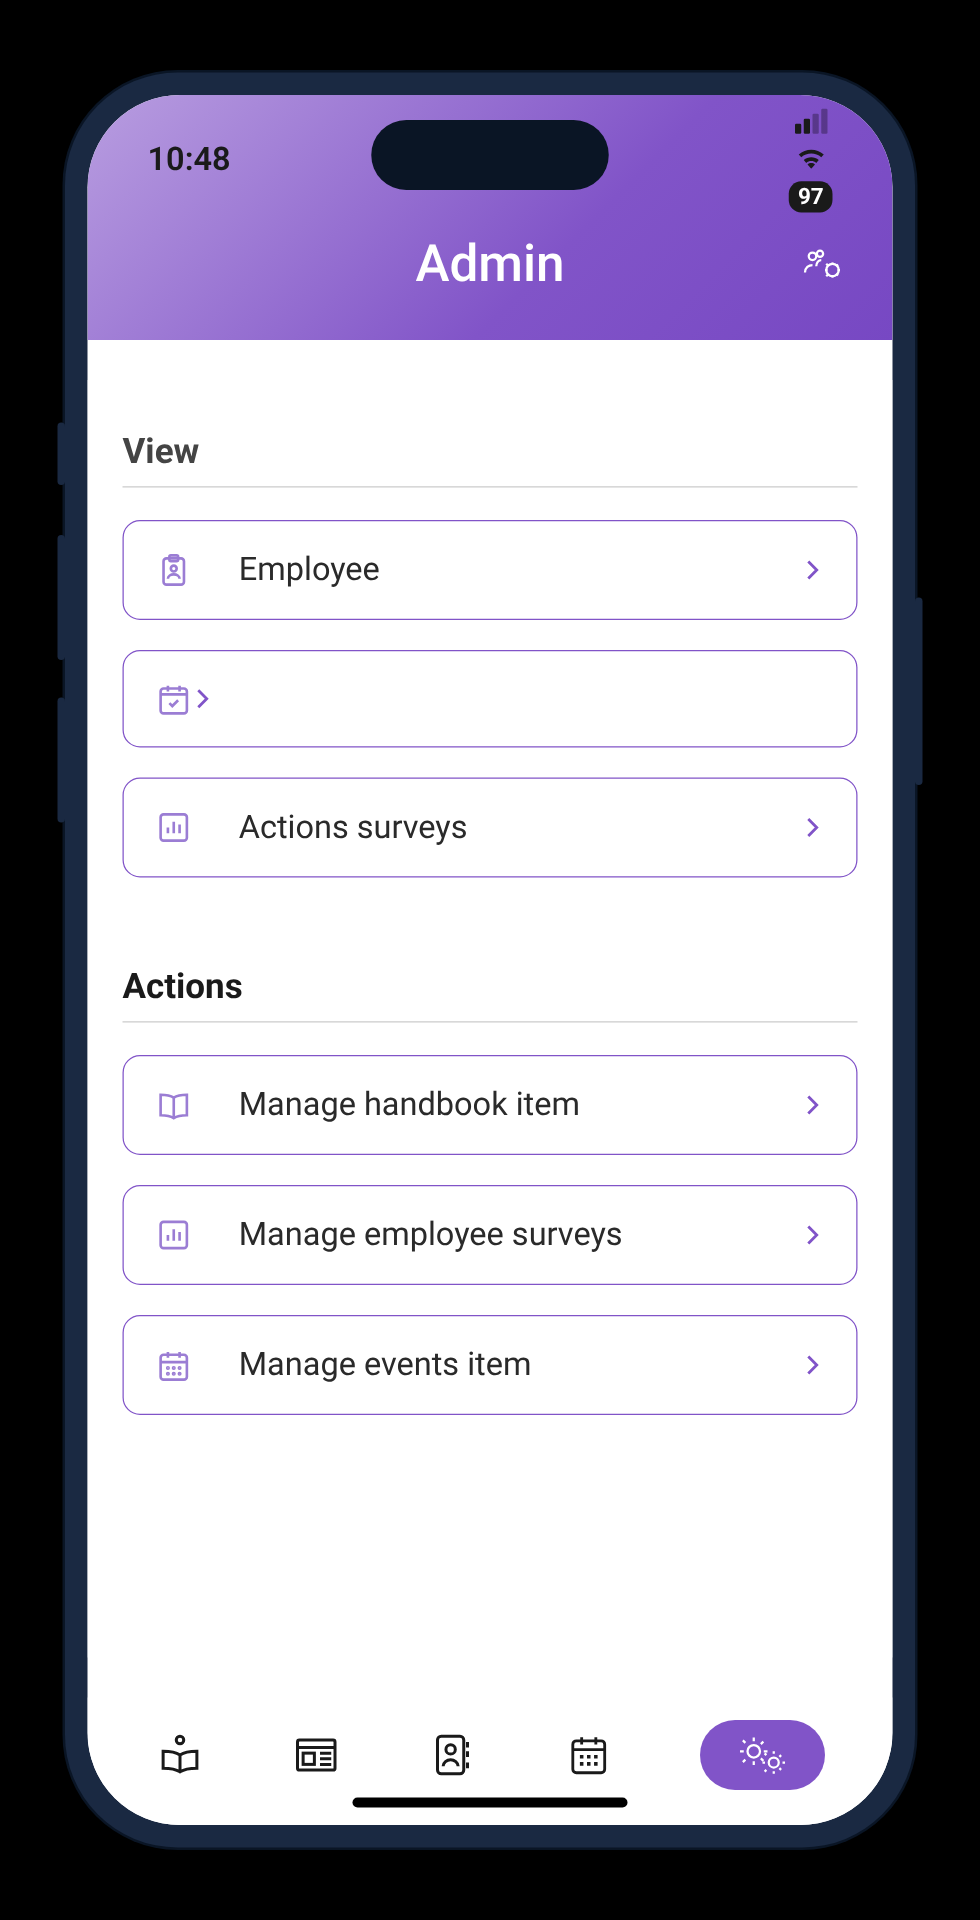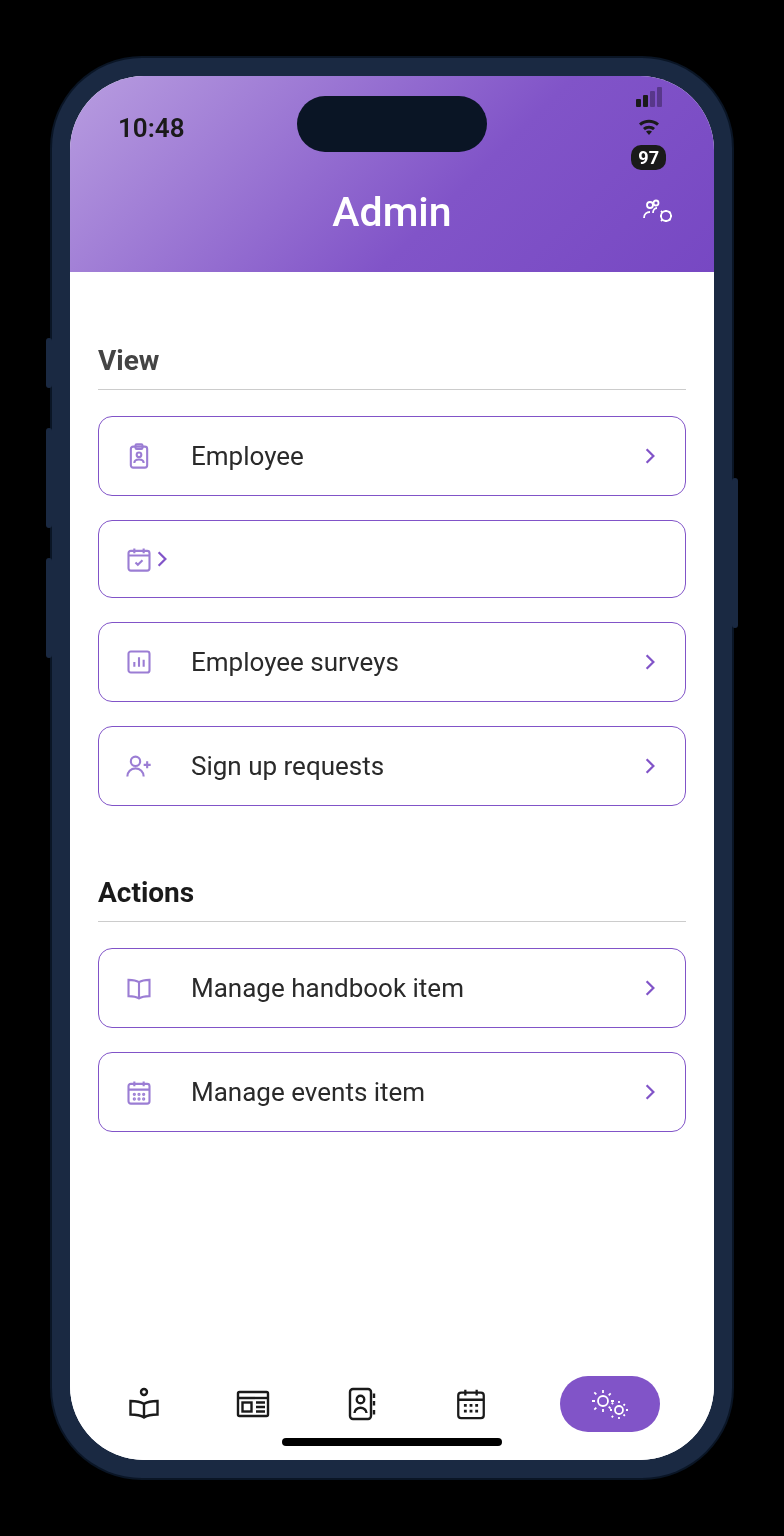--- a/index.html
+++ b/index.html
@@ -260,53 +260,52 @@
           <svg class="chevron" viewBox="0 0 10 16" fill="none" stroke="currentColor" stroke-width="2">
               <path d="M2 2l6 6-6 6"></path>
             </svg>
         </div>
 
         <div class="list-item">
           <svg class="list-icon" viewBox="0 0 24 24" fill="none" stroke="currentColor" stroke-width="1.8">
             <rect x="3" y="3" width="18" height="18" rx="2"></rect>
               <path d="M8 16v-4M12 16V8M16 16v-6"></path>
           </svg>
-          <span class="list-label">Employee surveys</span>
-          <svg class="chevron" viewBox="0 0 10 16" fill="none" stroke="currentColor" stroke-width="2">
-              <path d="M2 2l6 6-6 6"></path>
-            </svg>
-        </div>
-
-        <div class="list-item">
-          <svg class="list-icon" viewBox="0 0 24 24" fill="none" stroke="currentColor" stroke-width="1.8">
-            <circle cx="9" cy="8" r="4"></circle>
-              <path d="M2 21c0-4 3-7 7-7s7 3 7 7"></path>
-              <path d="M19 8v6M16 11h6"></path>
-          </svg>
-          <span class="list-label">Sign up requests</span>
-          <svg class="chevron" viewBox="0 0 10 16" fill="none" stroke="currentColor" stroke-width="2">
-              <path d="M2 2l6 6-6 6"></path>
-            </svg>
-        </div>
+          <span class="list-label">Actions surveys</span>
+          <svg class="chevron" viewBox="0 0 10 16" fill="none" stroke="currentColor" stroke-width="2">
+              <path d="M2 2l6 6-6 6"></path>
+            </svg>
+        </div>
+
       </div>
 
       <div class="section">
         <div class="section-title bold">Actions</div>
 
 
         <div class="list-item">
           <svg class="list-icon" viewBox="0 0 24 24" fill="none" stroke="currentColor" stroke-width="1.8">
             <path d="M3 5c3 0 6 0 9 2 3-2 6-2 9-2v14c-3 0-6 0-9 2-3-2-6-2-9-2V5zM12 7v14"></path>
           </svg>
           <span class="list-label">Manage handbook item</span>
           <svg class="chevron" viewBox="0 0 10 16" fill="none" stroke="currentColor" stroke-width="2">
               <path d="M2 2l6 6-6 6"></path>
             </svg>
         </div>
 
+        <div class="list-item">
+          <svg class="list-icon" viewBox="0 0 24 24" fill="none" stroke="currentColor" stroke-width="1.8">
+            <rect x="3" y="3" width="18" height="18" rx="2"></rect>
+              <path d="M8 16v-4M12 16V8M16 16v-6"></path>
+          </svg>
+          <span class="list-label">Manage employee surveys</span>
+          <svg class="chevron" viewBox="0 0 10 16" fill="none" stroke="currentColor" stroke-width="2">
+              <path d="M2 2l6 6-6 6"></path>
+            </svg>
+        </div>
 
         <div class="list-item">
           <svg class="list-icon" viewBox="0 0 24 24" fill="none" stroke="currentColor" stroke-width="1.8">
             <rect x="3" y="5" width="18" height="17" rx="2"></rect>
               <path d="M3 10h18M8 3v4M16 3v4"></path>
             <circle cx="8" cy="14" r="0.5" fill="currentColor"></circle>
               <circle cx="12" cy="14" r="0.5" fill="currentColor"></circle>
               <circle cx="16" cy="14" r="0.5" fill="currentColor"></circle>
             <circle cx="8" cy="18" r="0.5" fill="currentColor"></circle>
               <circle cx="12" cy="18" r="0.5" fill="currentColor"></circle>

